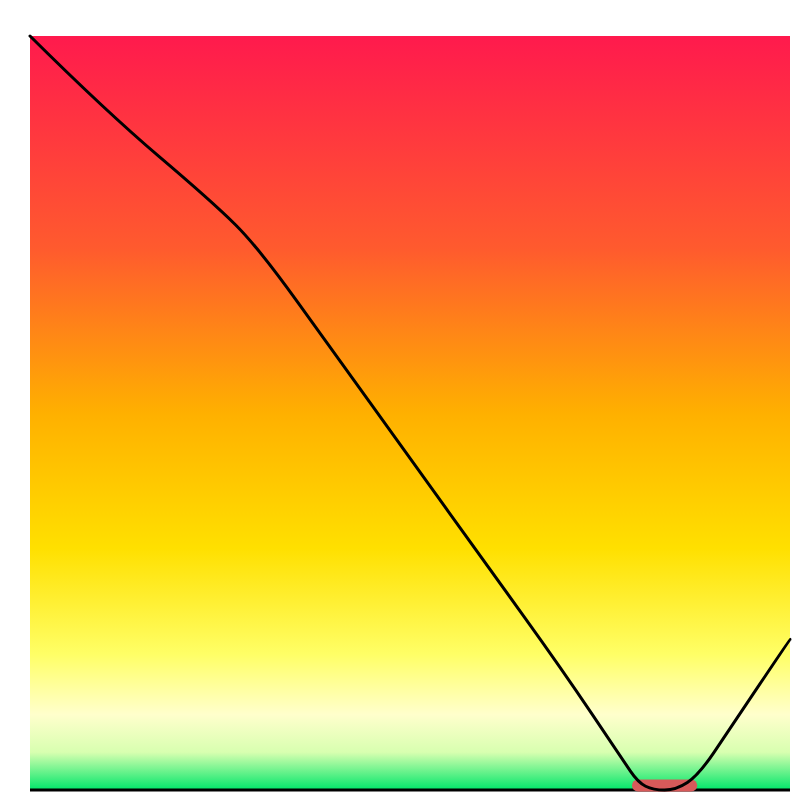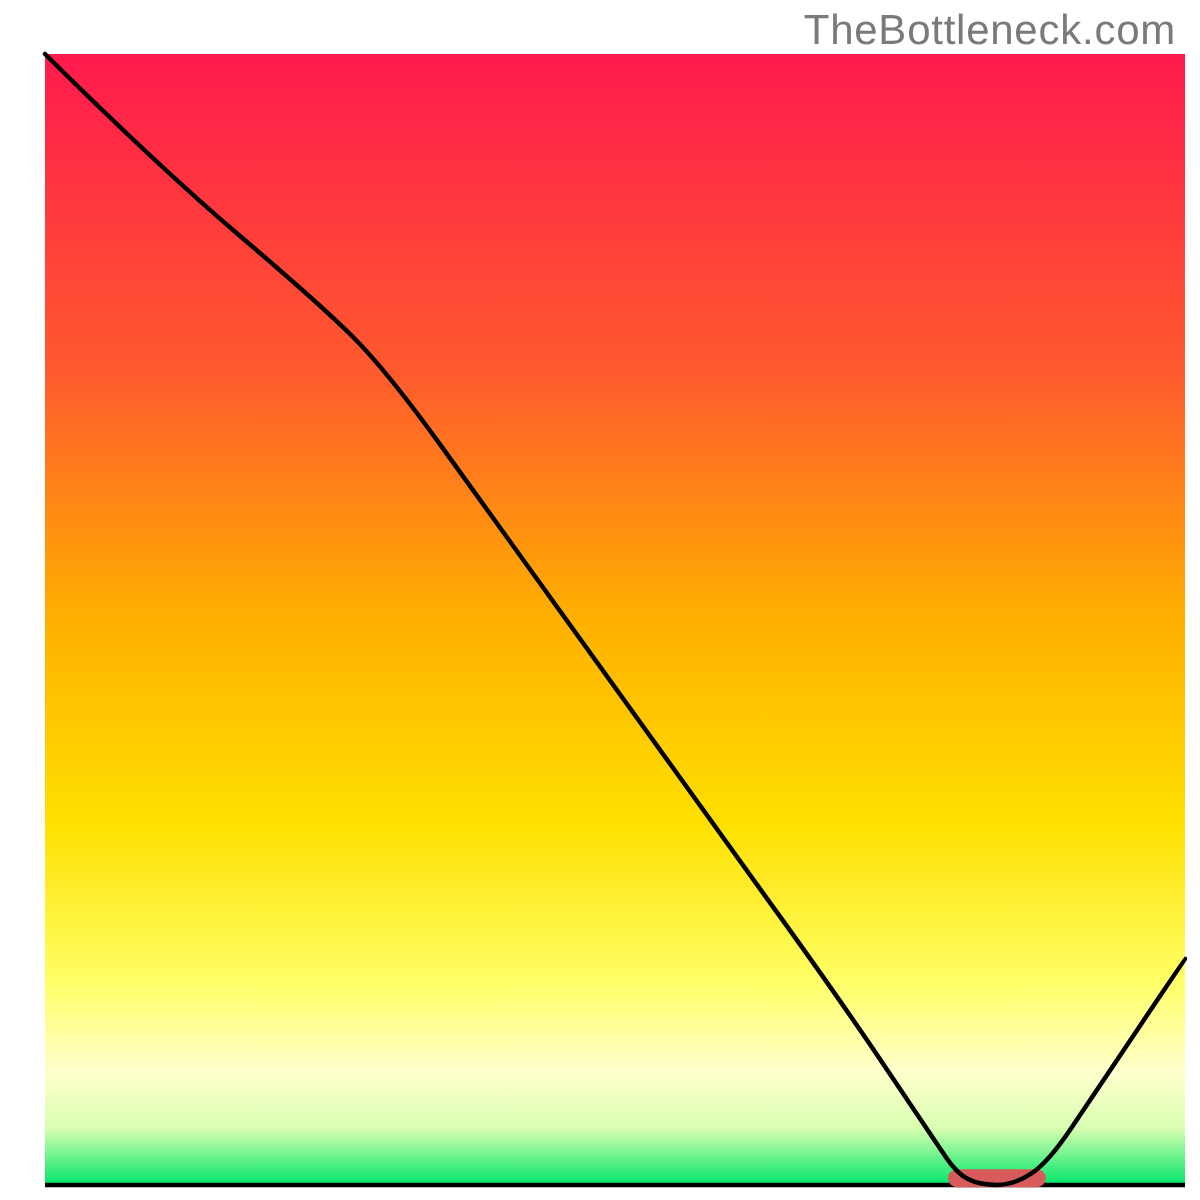--- a/index.html
+++ b/index.html
@@ -30,21 +30,20 @@
     position: absolute;
     inset: 0;
     width: 800px;
     height: 800px;
   }
 </style>
 </head>
 <body>
 
 <div class="chart-container">
-  <div class="watermark">TheBottleneck.com</div>
 
   <svg class="plot" viewBox="0 0 800 800" preserveAspectRatio="none">
     <defs>
       <linearGradient id="bg-grad" x1="0" y1="0" x2="0" y2="1">
           <stop offset="0%" stop-color="#ff1a4d"></stop>
           <stop offset="28%" stop-color="#ff5a2e"></stop>
           <stop offset="50%" stop-color="#ffb000"></stop>
           <stop offset="68%" stop-color="#ffe000"></stop>
           <stop offset="82%" stop-color="#ffff66"></stop>
           <stop offset="90%" stop-color="#ffffcc"></stop>

